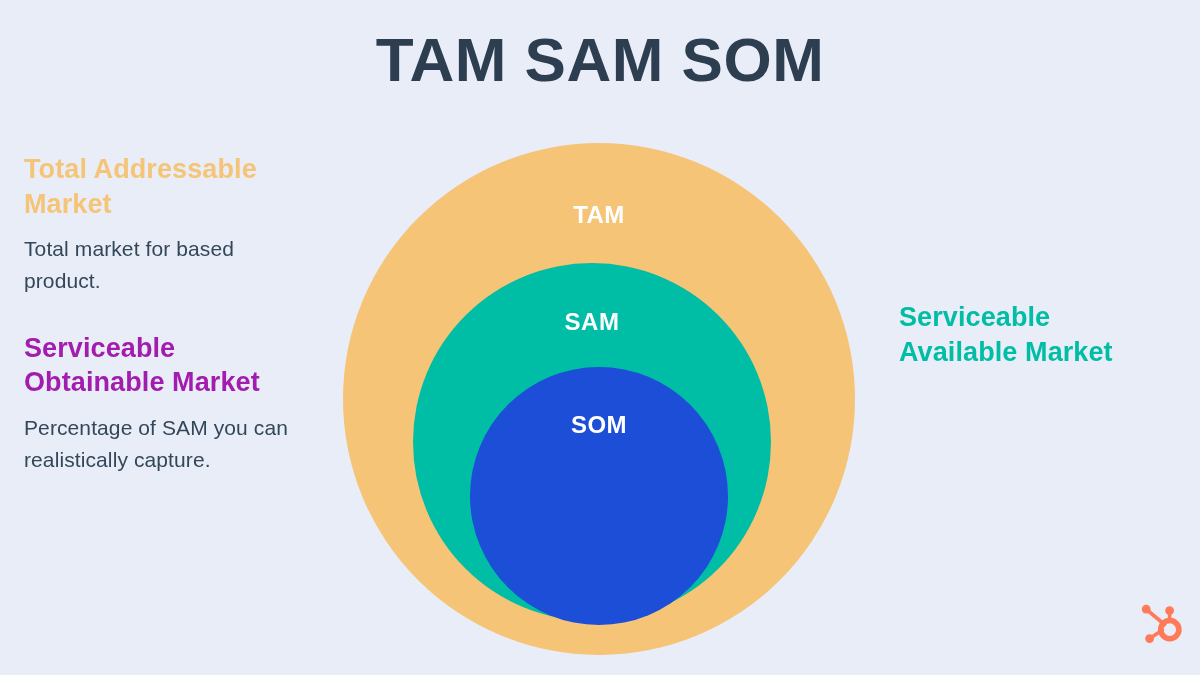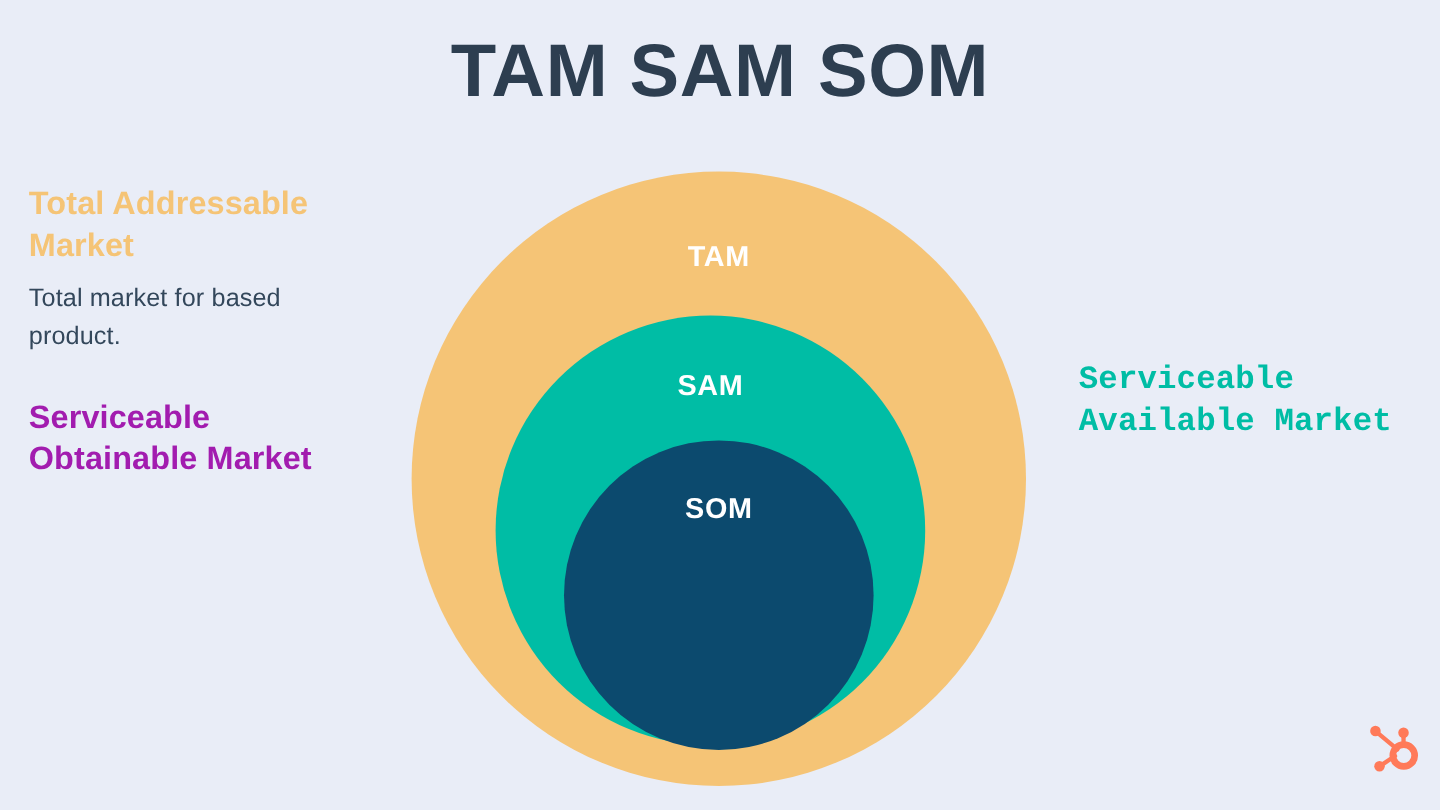--- a/index.html
+++ b/index.html
@@ -52,21 +52,21 @@
     background: #f5c476;
   }
   #ring-sam {
     left: 70px; top: 120px;
     width: 358px; height: 358px;
     background: #00bda5;
   }
   #ring-som {
     left: 127px; top: 224px;
     width: 258px; height: 258px;
-    background: #0c4a6e;
+    background: #1d4ed8;
   }
   .ring-label {
     position: absolute;
     left: 0;
     width: 100%;
     text-align: center;
     color: #ffffff;
     font-size: 24px;
     font-weight: bold;
     letter-spacing: 0.5px;
@@ -100,21 +100,21 @@
   }
   .block-body {
     font-size: 21px;
     line-height: 1.52;
     color: #33475b;
     margin: 0;
     letter-spacing: 0.1px;
   }
   .h-tam { color: #f5c476; }
   .h-som { color: #a21caf; }
-  .h-sam { color: #00bda5; font-family: Liberation Mono, monospace; }
+  .h-sam { color: #00bda5; }
 
   
   #brand-logo {
     position: absolute;
     left: 1141px;
     top: 601px;
     width: 46px;
     height: 46px;
   }
 </style>
@@ -127,20 +127,21 @@
 
   <div id="col-left" class="side-col">
 
     <div class="block">
       <div class="block-heading h-tam">Total Addressable Market</div>
       <div class="block-body">Total market for based product.</div>
     </div>
 
     <div class="block">
       <div class="block-heading h-som">Serviceable Obtainable Market</div>
+      <div class="block-body">Percentage of SAM you can realistically capture.</div>
     </div>
 
   </div>
 
   <div id="venn">
 
     <div id="ring-tam" class="ring">
       <div id="label-tam" class="ring-label">TAM</div>
     </div>
 

